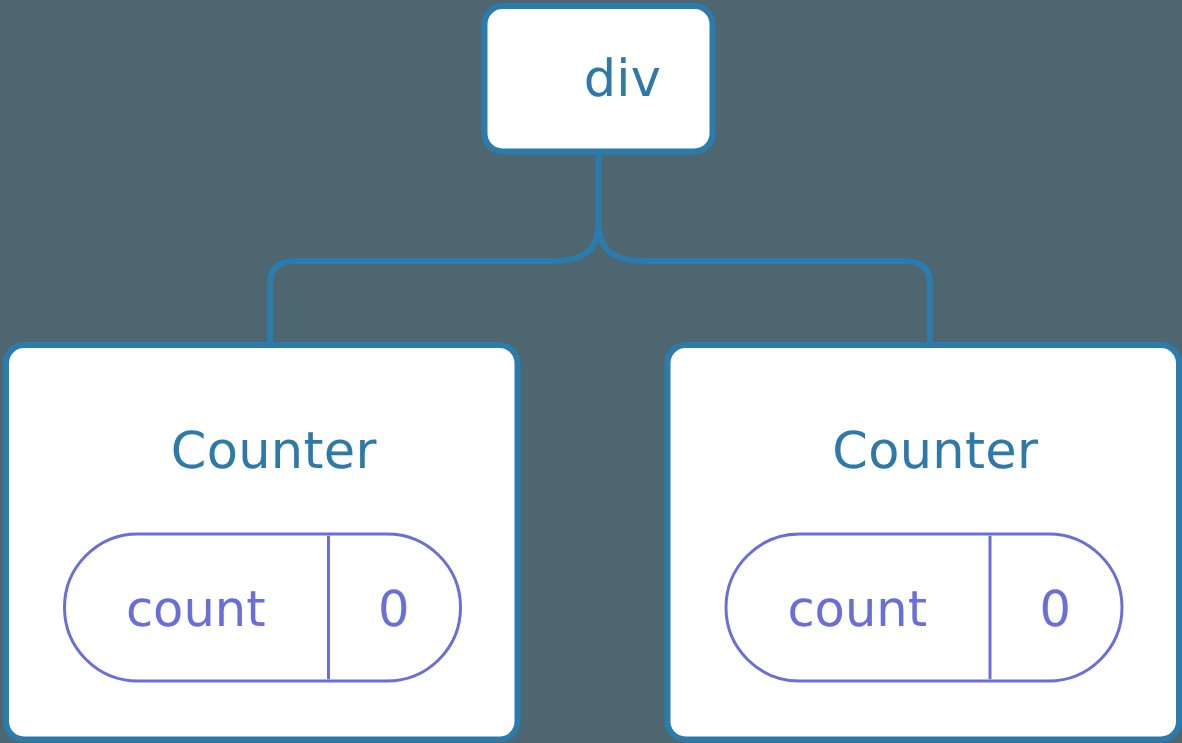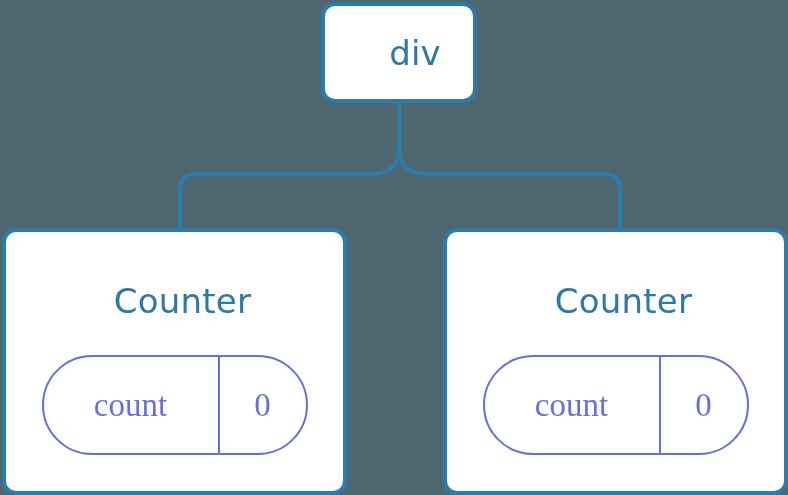--- a/index.html
+++ b/index.html
@@ -86,21 +86,20 @@
     margin-top: 37px;
     width: 266px;
     height: 100px;
     box-sizing: border-box;
     border: 2px solid #6a6fd8;
     border-radius: 50px;
     display: flex;
     align-items: stretch;
     background: #ffffff;
     overflow: hidden;
-    font-family: Liberation Serif, serif;
   }
   .pill-key,
   .pill-val {
     display: flex;
     align-items: center;
     justify-content: center;
     color: #6a6fd8;
     font-size: 33px;
     line-height: 1;
     user-select: none;

